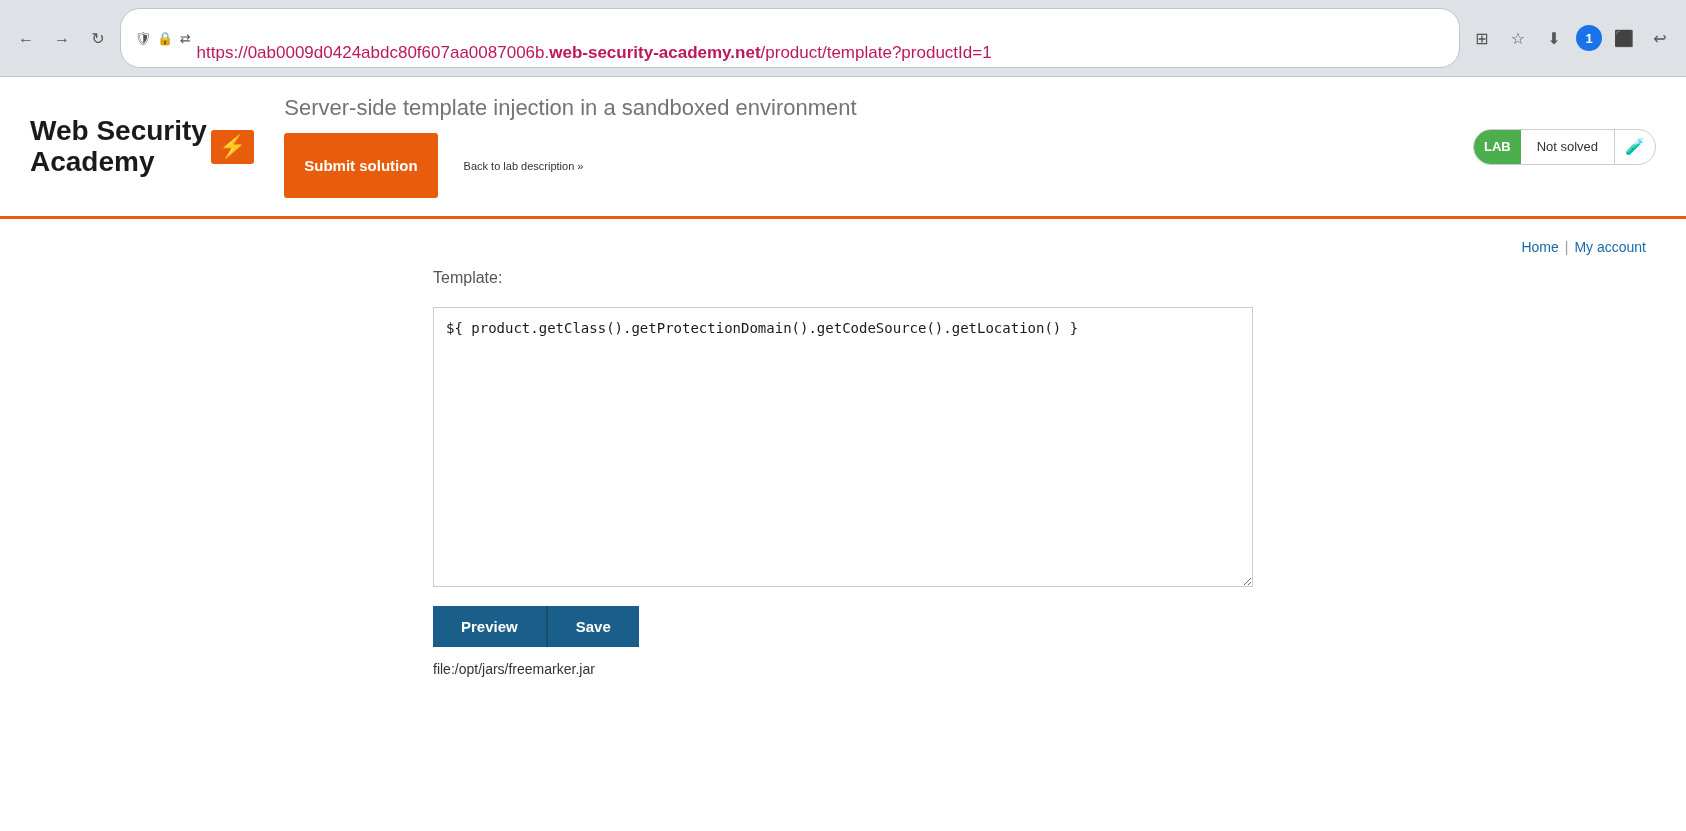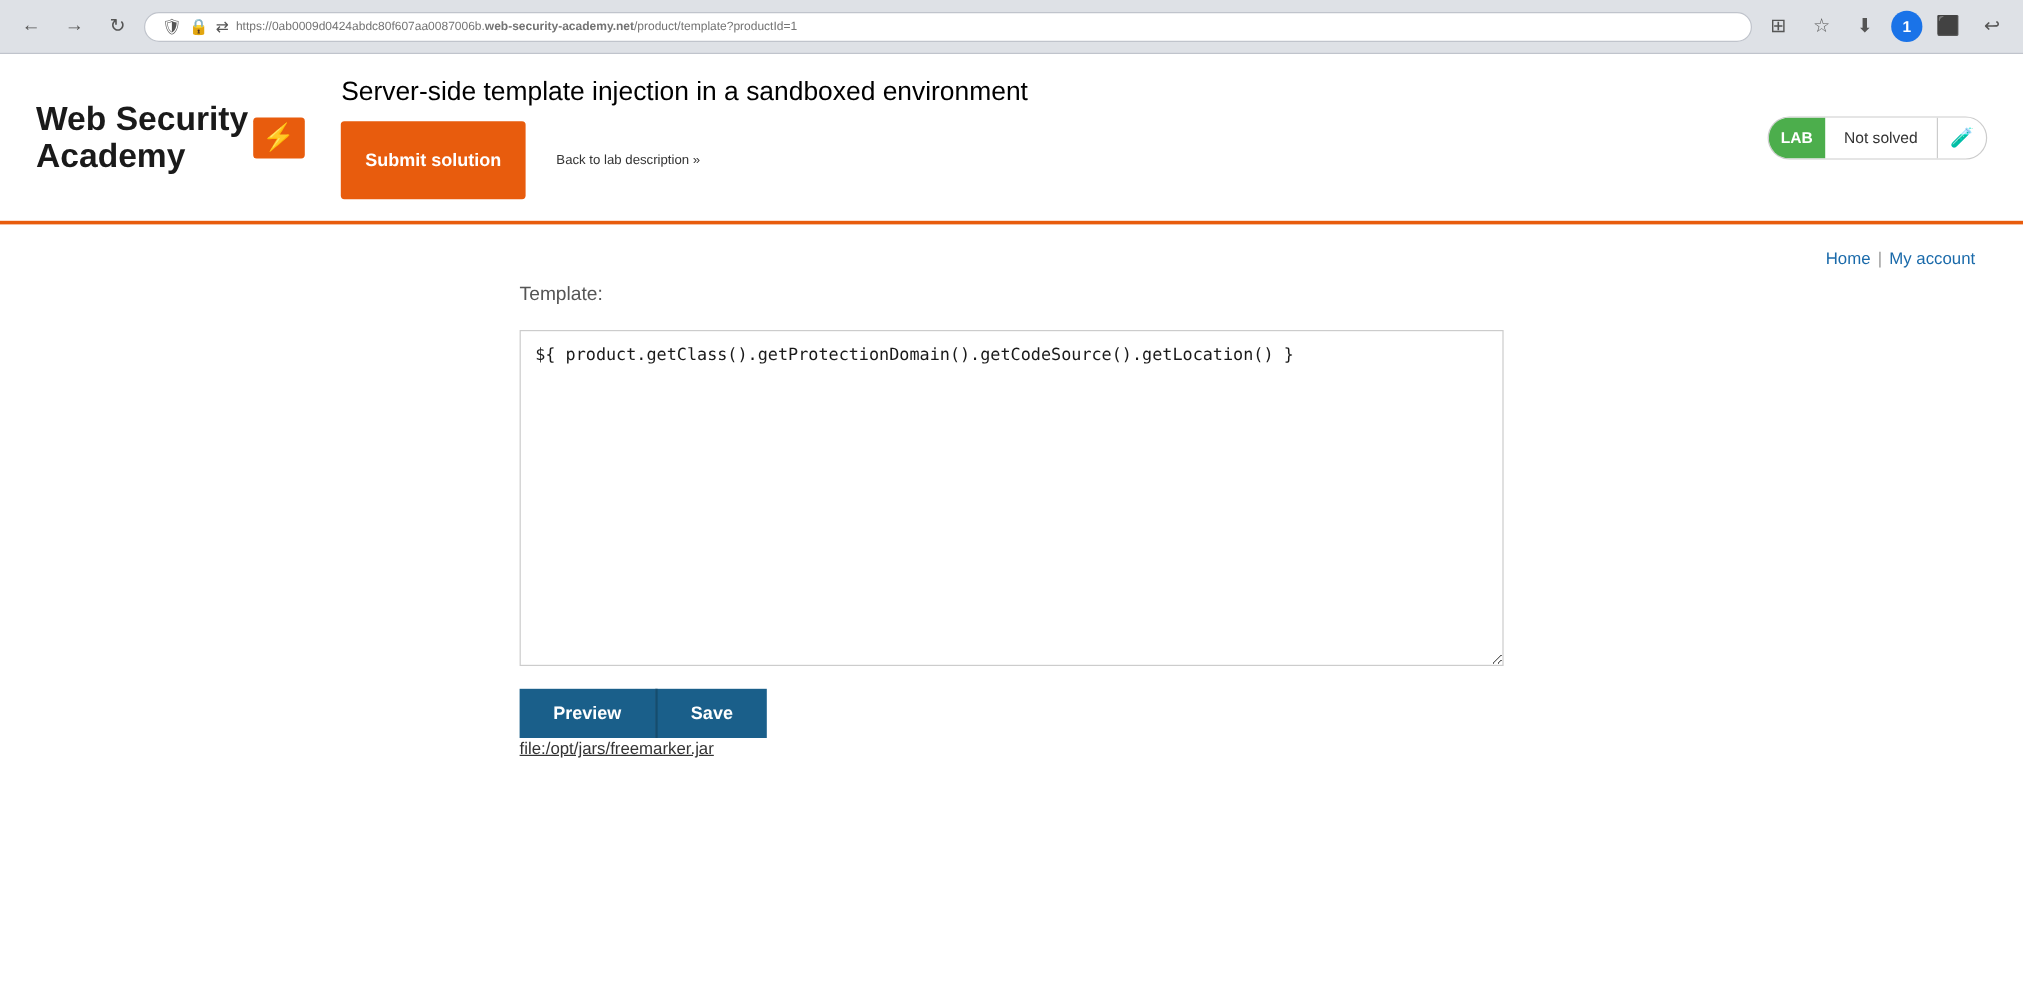--- a/index.html
+++ b/index.html
@@ -29,21 +29,21 @@
       flex: 1;
       background: #fff;
       border: 1px solid #c0c4cc;
       border-radius: 20px;
       padding: 4px 14px;
       font-size: 13px;
       display: flex;
       align-items: center;
       gap: 6px;
     }
-    .address-text { color: #737373; font-size: 10px; }
+    .address-text { color: #be185d; font-size: 17px; margin-top: 30px; }
     .address-text span.domain { font-weight: bold; }
     .browser-icons { display: flex; gap: 8px; align-items: center; color: #555; font-size: 16px; }
     .browser-icon-btn {
       background: none; border: none; cursor: pointer; color: #555;
       font-size: 16px; width: 28px; height: 28px;
       display: flex; align-items: center; justify-content: center;
       border-radius: 50%;
     }
     .profile-btn {
       background: #1a73e8; color: #fff; border: none;
@@ -71,21 +71,21 @@
       margin-left: 4px;
       border-radius: 3px;
       display: inline-flex;
       align-items: center;
       justify-content: center;
     }
     .header-content { flex: 1; }
     .lab-title {
       font-size: 22px;
       font-weight: 400;
-      color: #000000;
+      color: #737373;
       margin-bottom: 12px;
     }
     .header-actions { display: flex; align-items: center; gap: 16px; }
     .submit-btn {
       background: #e85c0d;
       color: #fff;
       border: none;
       padding: 24px 20px;
       font-size: 15px;
       font-weight: 600;
@@ -197,23 +197,23 @@
       color: #fff;
       border: none;
       border-left: 2px solid #144d6e;
       padding: 12px 28px;
       font-size: 15px;
       font-weight: 600;
       cursor: pointer;
     }
 
     .result-text {
+      margin-top: 14px;
       font-size: 14px;
       color: #333;
-      text-decoration: underline;
     }
   </style>
 </head>
 <body>
 
 <div class="browser-chrome">
   <button class="nav-btn" title="Back">←</button>
   <button class="nav-btn" title="Forward">→</button>
   <button class="nav-btn" title="Reload">↻</button>
 

